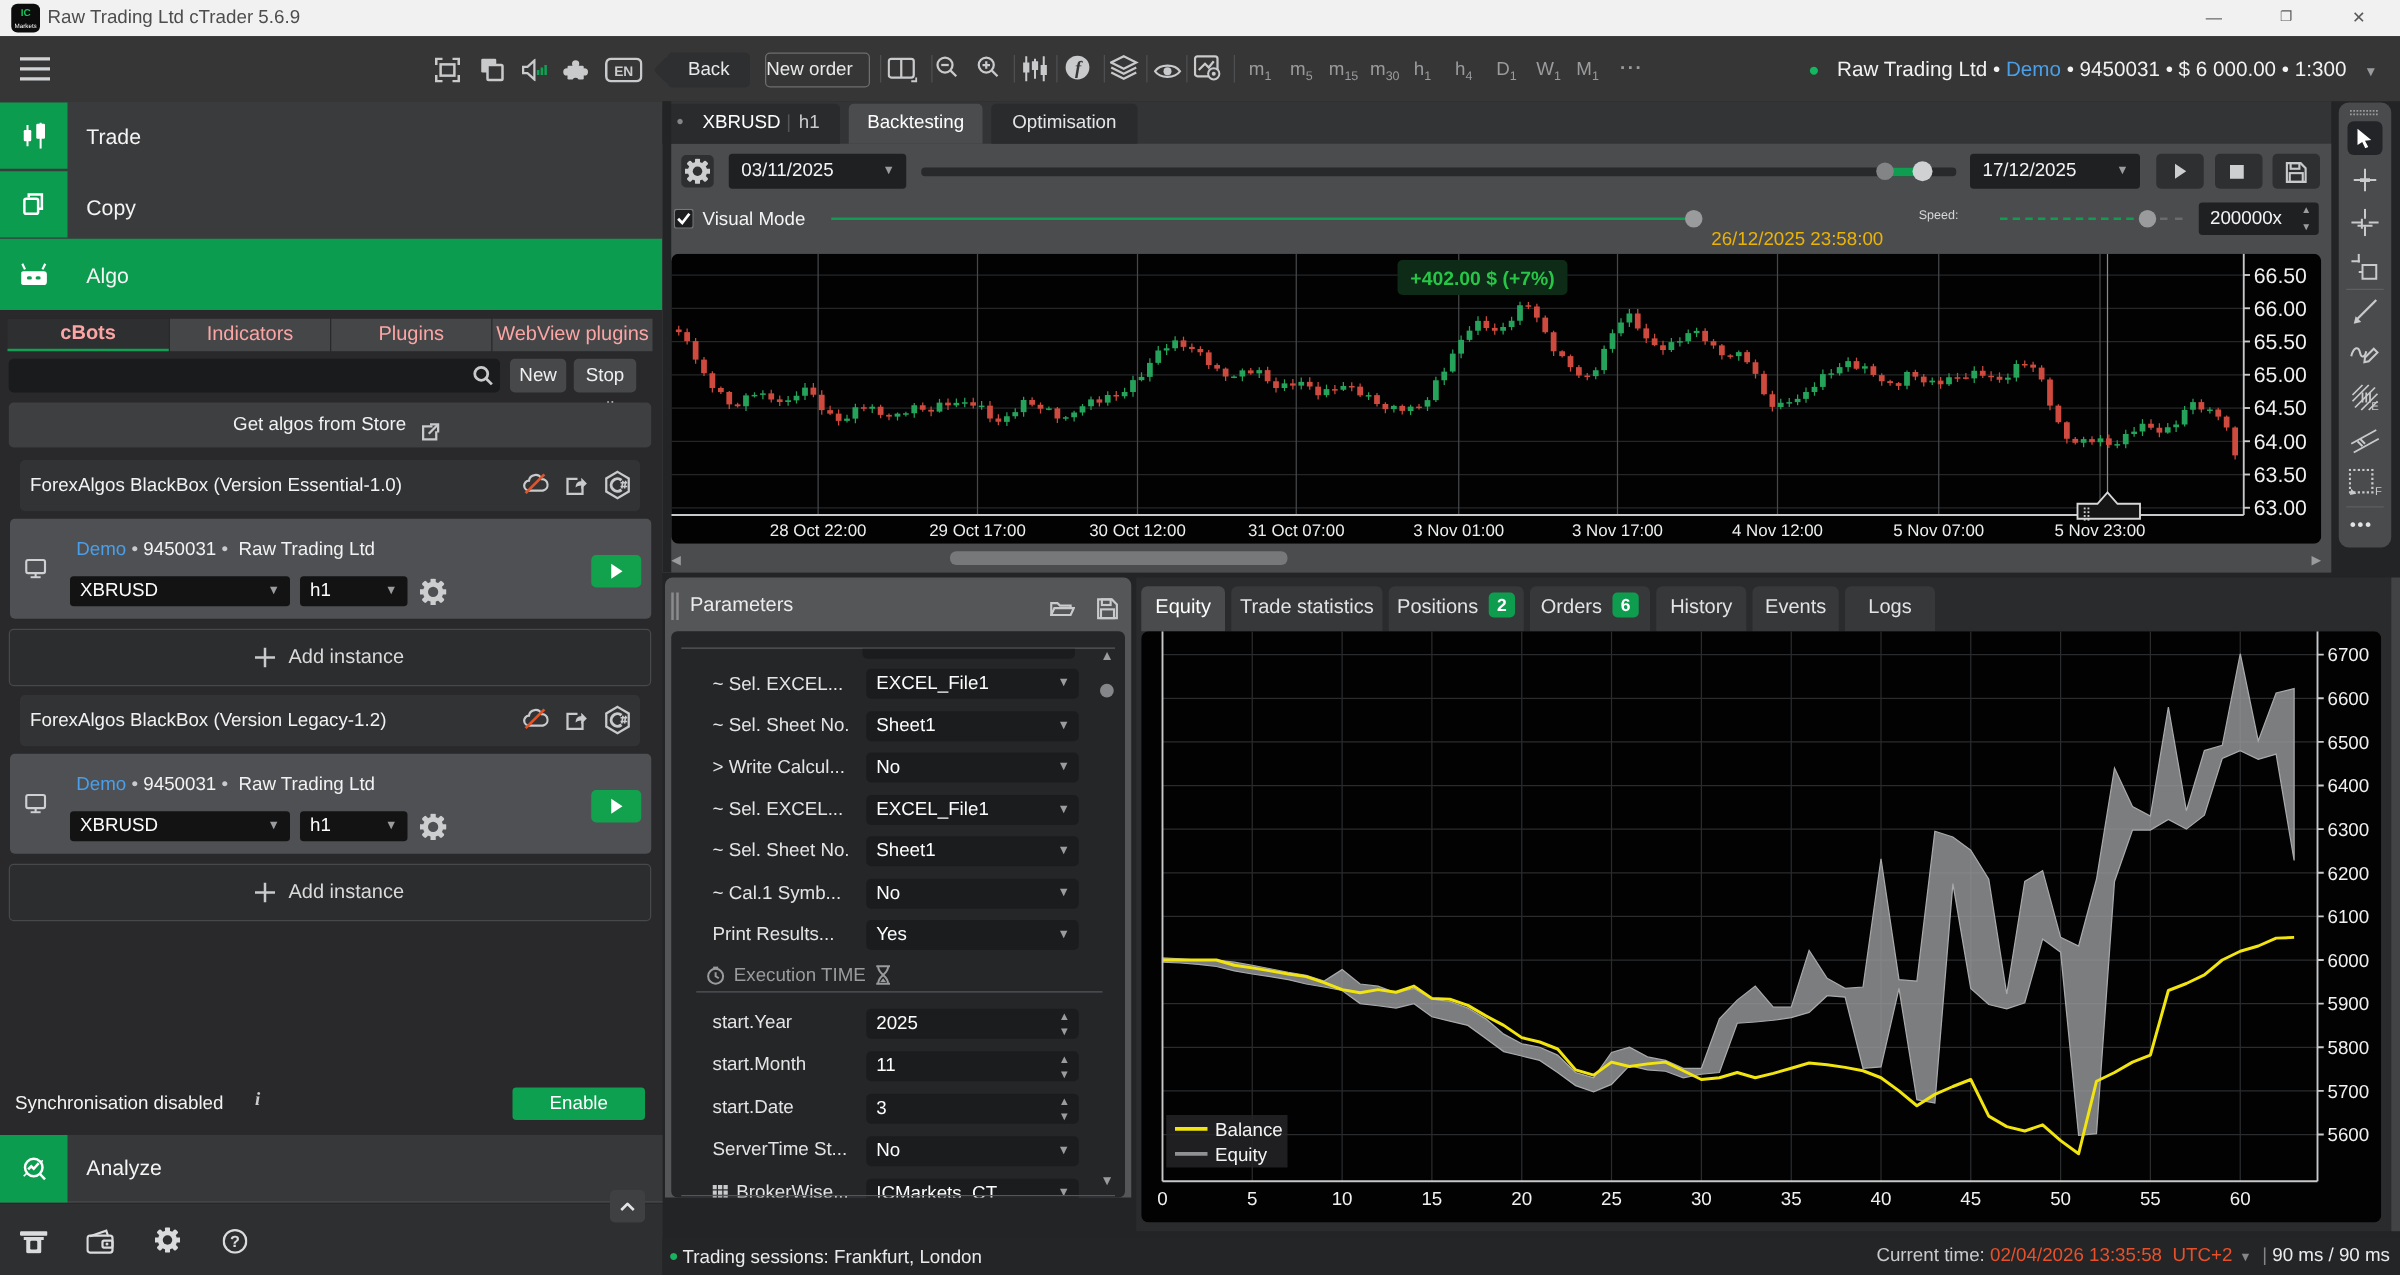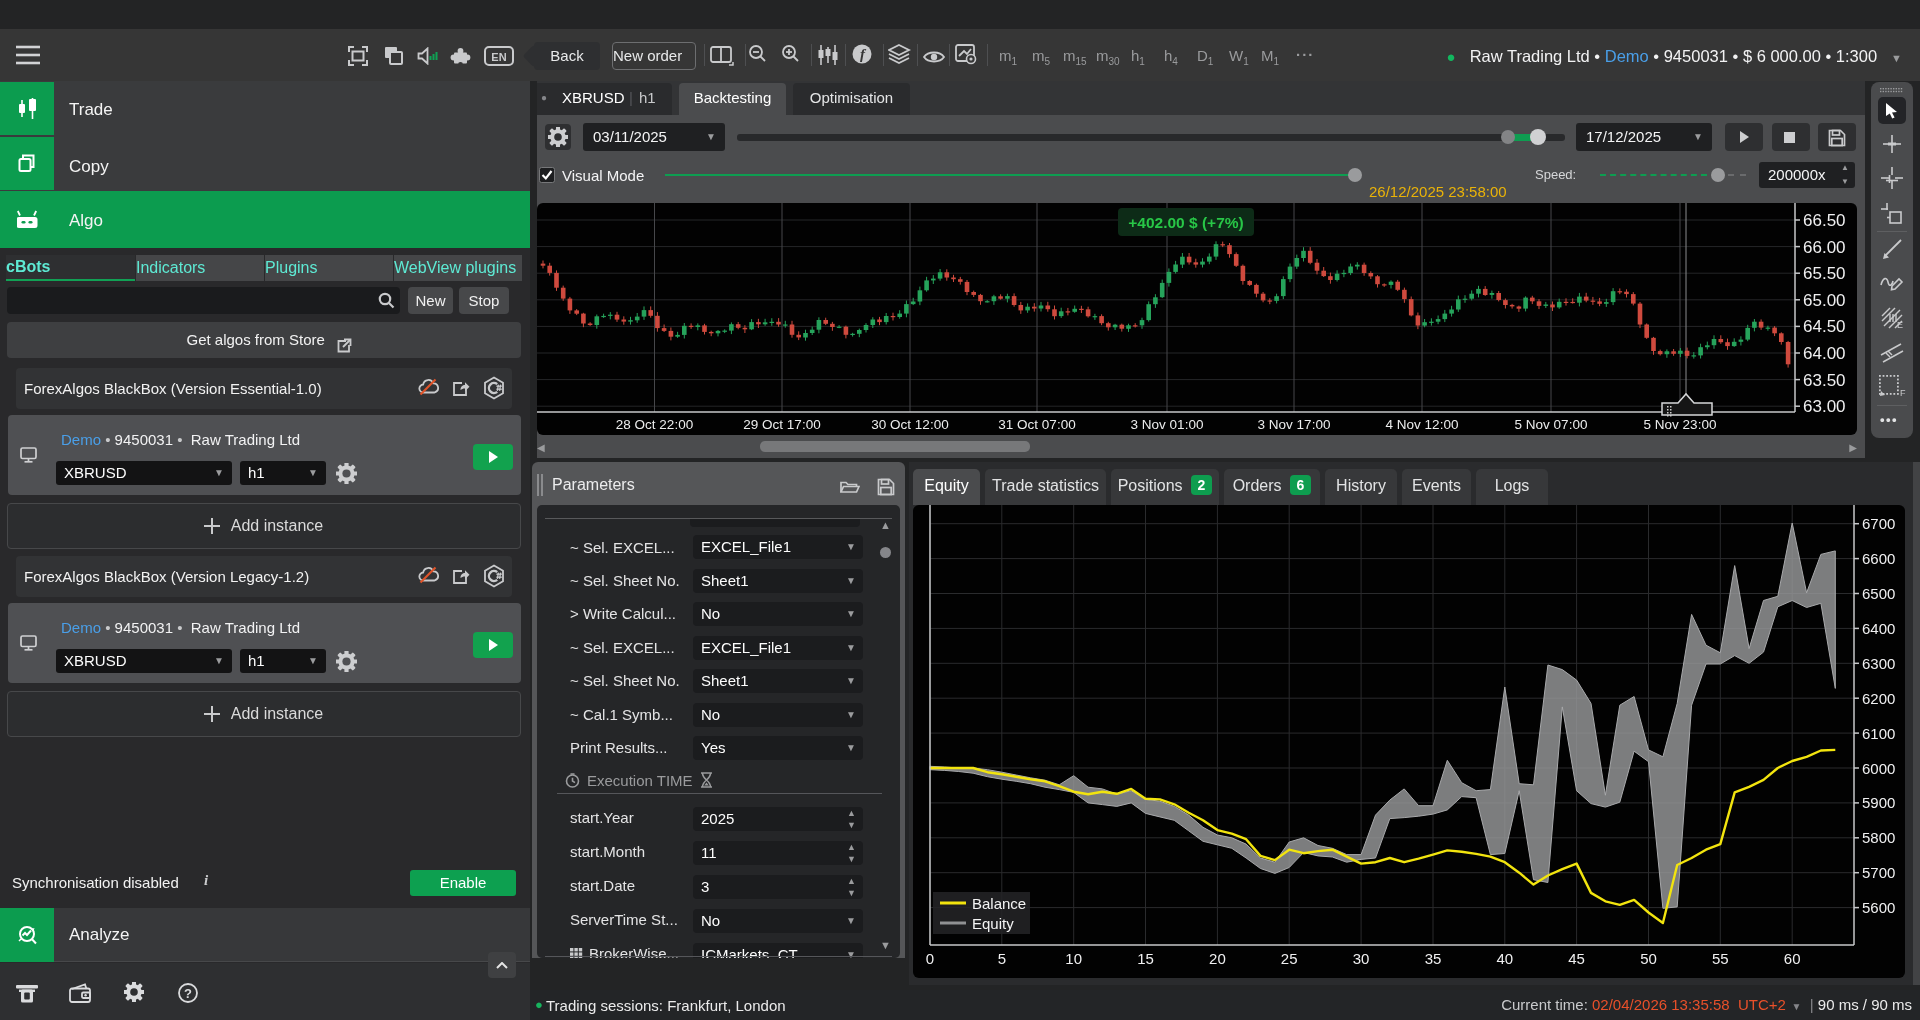--- a/index.html
+++ b/index.html
@@ -24,21 +24,21 @@
  color:#e8e9ea;font-size:15px;text-align:center;line-height:27px}
 .backtip{left:526px;top:48px;width:16px;height:16px;background:#2e2f31;transform:rotate(45deg);border-radius:3px}
 .btnneworder{left:612px;top:42px;width:84px;height:28px;background:#363636;border:1px solid #6d6e70;border-radius:4px;
  color:#e8e9ea;font-size:15px;text-align:left;line-height:26px}
 
 #leftpanel{left:0;top:81px;width:530px;height:939px;background:#29292b}
 #navrows{left:0;top:0;width:530px;height:167px;background:#3a3b3d}
 .greenbox{left:0;width:54px;height:53px;background:#0c9c4f}
 .navlbl{left:69px;font-size:17px;color:#f4f4f4}
 #algorow{left:0;top:110px;width:530px;height:57px;background:#0c9c4f}
-.tab{top:174px;height:26px;background:#454648;color:#5eead4;font-size:16px;text-align:left;line-height:26px}
+.tab{top:174px;height:26px;background:#454648;color:#fca5a5;font-size:16px;text-align:center;line-height:26px}
 .tabsel{background:#2e2f31;font-weight:bold;border-bottom:2.5px solid #11a155;line-height:24px}
 #searchbox{left:7px;top:206px;width:393px;height:27px;background:#1a1b1d;border-radius:4px}
 .smallbtn{top:206px;height:27px;background:#47484a;border-radius:4px;color:#f0f0f0;font-size:15px;text-align:center;line-height:27px}
 #getalgos{left:7px;top:241px;width:514px;height:36px;background:#3e3f41;border-radius:4px;color:#f2f2f2;
  font-size:15px;text-align:center;line-height:36px}
 .cbotrow{left:16px;width:496px;height:41px;background:#323335;border-radius:4px;color:#f2f2f2;font-size:15px;line-height:41px}
 .cbotrow .nm{margin-left:8px}
 .card{left:8px;width:513px;height:80px;background:#4f5053;border-radius:4px}
 .cardhead{left:53px;top:10px;font-size:15px;color:#f2f2f3}
 .cardhead b{font-weight:normal;color:#4a9fe8}
@@ -76,20 +76,27 @@
 #righttools{left:1871px;top:82px;width:42px;height:356px;background:#4a4b4d;border-radius:8px}
 
 #statusbar{left:530px;top:990px;width:1390px;height:30px;background:#232527;color:#ebebeb;font-size:15px}
 #statusbar .green{color:#17b45e;font-size:13px}
 #stright{right:8px;top:6px}
 #stright .lbl{color:#c9cacc}
 #stright .org{color:#e8502a}
 .scrollstrip{left:1913px;top:462px;width:7px;height:523px;background:#424345}
 </style></head><body>
 <div id="stage">
+    <div id="titlebar" class="abs">
+      <div id="appicon" class="abs">IC<span>Markets</span></div>
+      <div class="txt abs">Raw Trading Ltd cTrader 5.6.9</div>
+      <div class="winbtn abs" style="left:1763px">—</div>
+      <div class="winbtn abs" style="left:1821px;font-size:11px">❐</div>
+      <div class="winbtn abs" style="left:1879px">✕</div>
+    </div>
     <div id="topbar" class="abs"></div>
     <svg class="abs" style="left:15px;top:44px" width="26" height="22" viewBox="0 0 26 22">
       <g stroke="#d2d3d5" stroke-width="2.6">
         <line x1="1" y1="3" x2="25" y2="3"></line>
         <line x1="1" y1="11" x2="25" y2="11"></line>
         <line x1="1" y1="19" x2="25" y2="19"></line>
       </g>
     </svg>
     <svg class="abs" style="left:348px;top:46px" width="20" height="20" viewBox="0 0 20 20">
       <g stroke="#c9cacc" stroke-width="2" fill="none">
@@ -467,21 +474,21 @@
         </g>
       </svg>
       <svg class="abs" style="left:9px;top:86px" width="16" height="16" viewBox="0 0 16 16">
         <rect x="0.5" y="0.5" width="15" height="15" rx="2" fill="#1d1e20" stroke="#77787a"></rect>
         <path d="M3.5 8 L6.8 11.4 L12.5 4" stroke="#fff" stroke-width="2.2" fill="none"></path>
       </svg>
       <div class="abs" style="left:32px;top:86px;font-size:15px;color:#f4f4f5">Visual Mode</div>
       <div class="abs" style="left:135px;top:93px;width:690px;height:2px;background:#0e9d51"></div>
       <div class="abs" style="left:818px;top:87px;width:14px;height:14px;border-radius:7px;background:#9a9b9d"></div>
       <div class="abs" style="left:839px;top:102px;font-size:15px;color:#eab308">26/12/2025 23:58:00</div>
-      <div class="abs" style="left:1005px;top:86px;font-size:13px;color:#d6d7d9">Speed:</div>
+      <div class="abs" style="left:1005px;top:86px;font-size:10px;color:#d6d7d9">Speed:</div>
       <div class="abs" style="left:1070px;top:93px;width:107px;height:0;border-top:2px dashed #0e9d51"></div>
       <div class="abs" style="left:1181px;top:87px;width:14px;height:14px;border-radius:7px;background:#9a9b9d"></div>
       <div class="abs" style="left:1198px;top:93px;width:18px;height:0;border-top:2px dashed #6a6b6d"></div>
       <div class="cdd abs" style="left:1229px;top:81px;width:96px;height:26px;line-height:26px"><span style="margin-left:9px">200000x</span><span style="position:absolute;right:6px;top:-7px;color:#9b9c9e;font-size:8px">▲</span><span style="position:absolute;right:6px;top:7px;color:#9b9c9e;font-size:8px">▼</span></div>
     </div>
     <div class="abs" style="left:537px;top:440px;width:1320px;height:13px">
       <div class="abs" style="left:0;top:2px;color:#9a9b9d;font-size:10px">◀</div>
       <div class="abs" style="right:0;top:2px;color:#9a9b9d;font-size:10px">▶</div>
       <div class="abs" style="left:223px;top:1px;width:270px;height:11px;background:#77787a;border-radius:5px"></div>
     </div>

